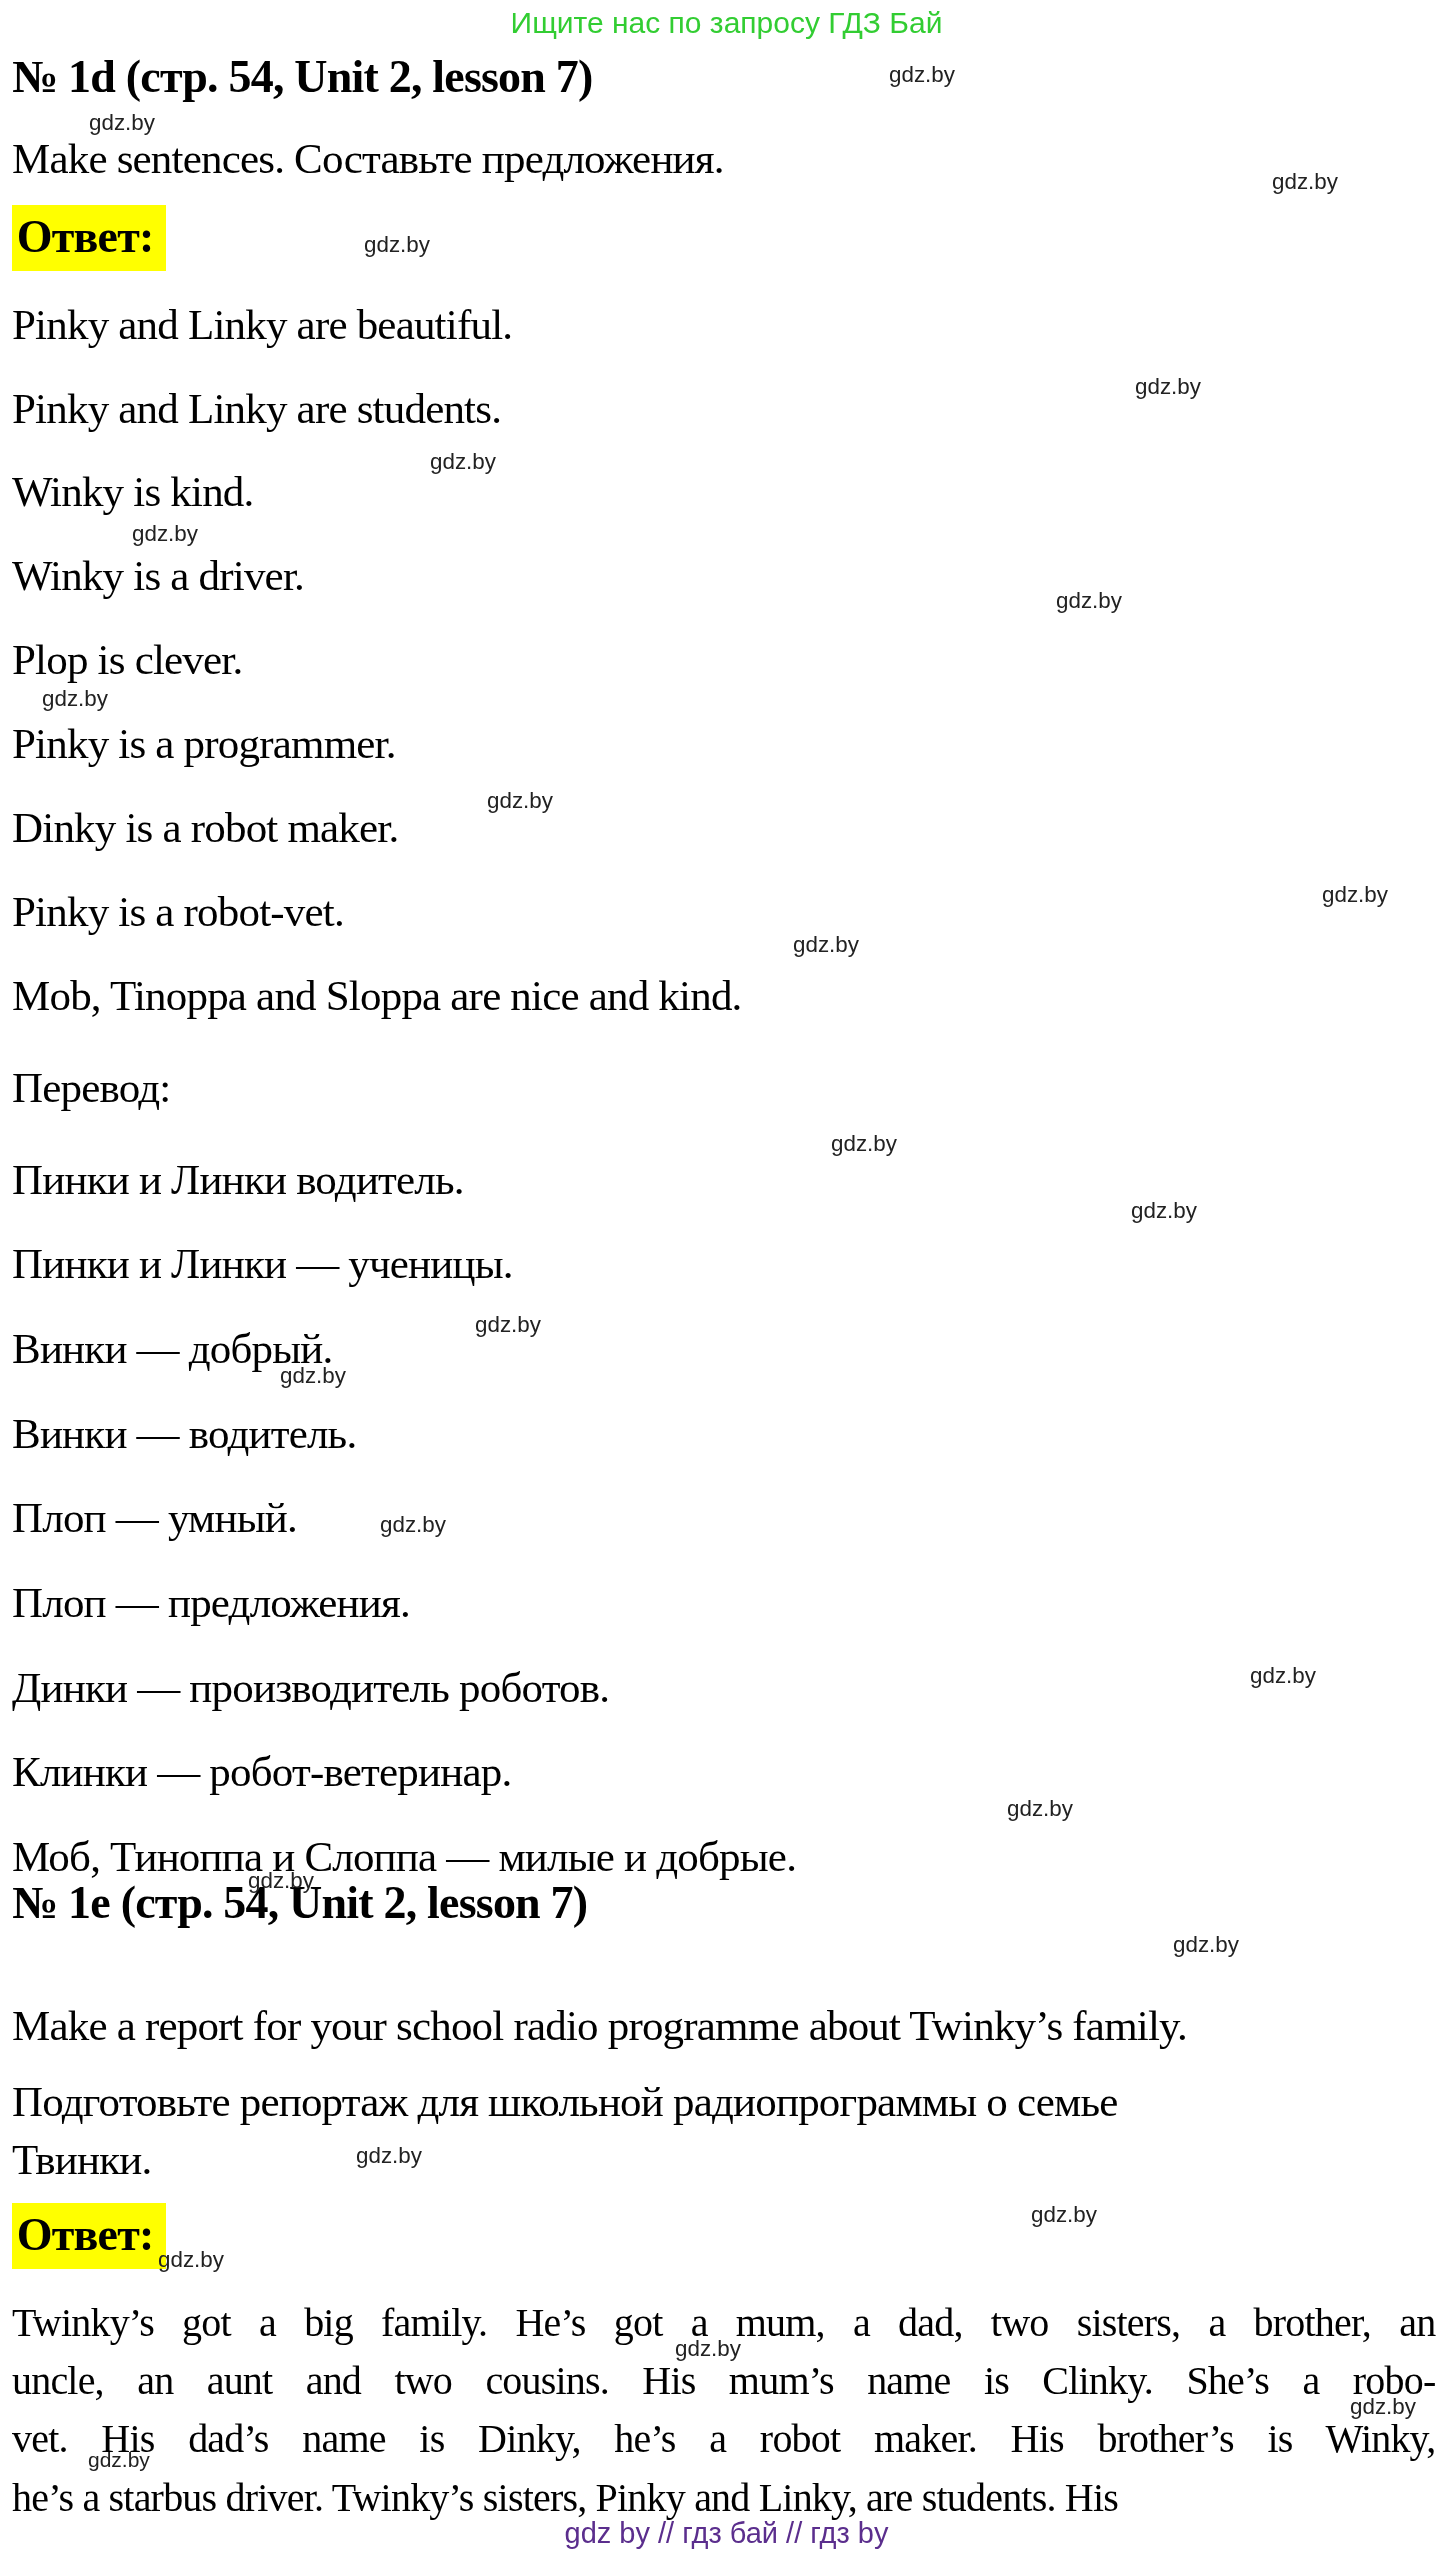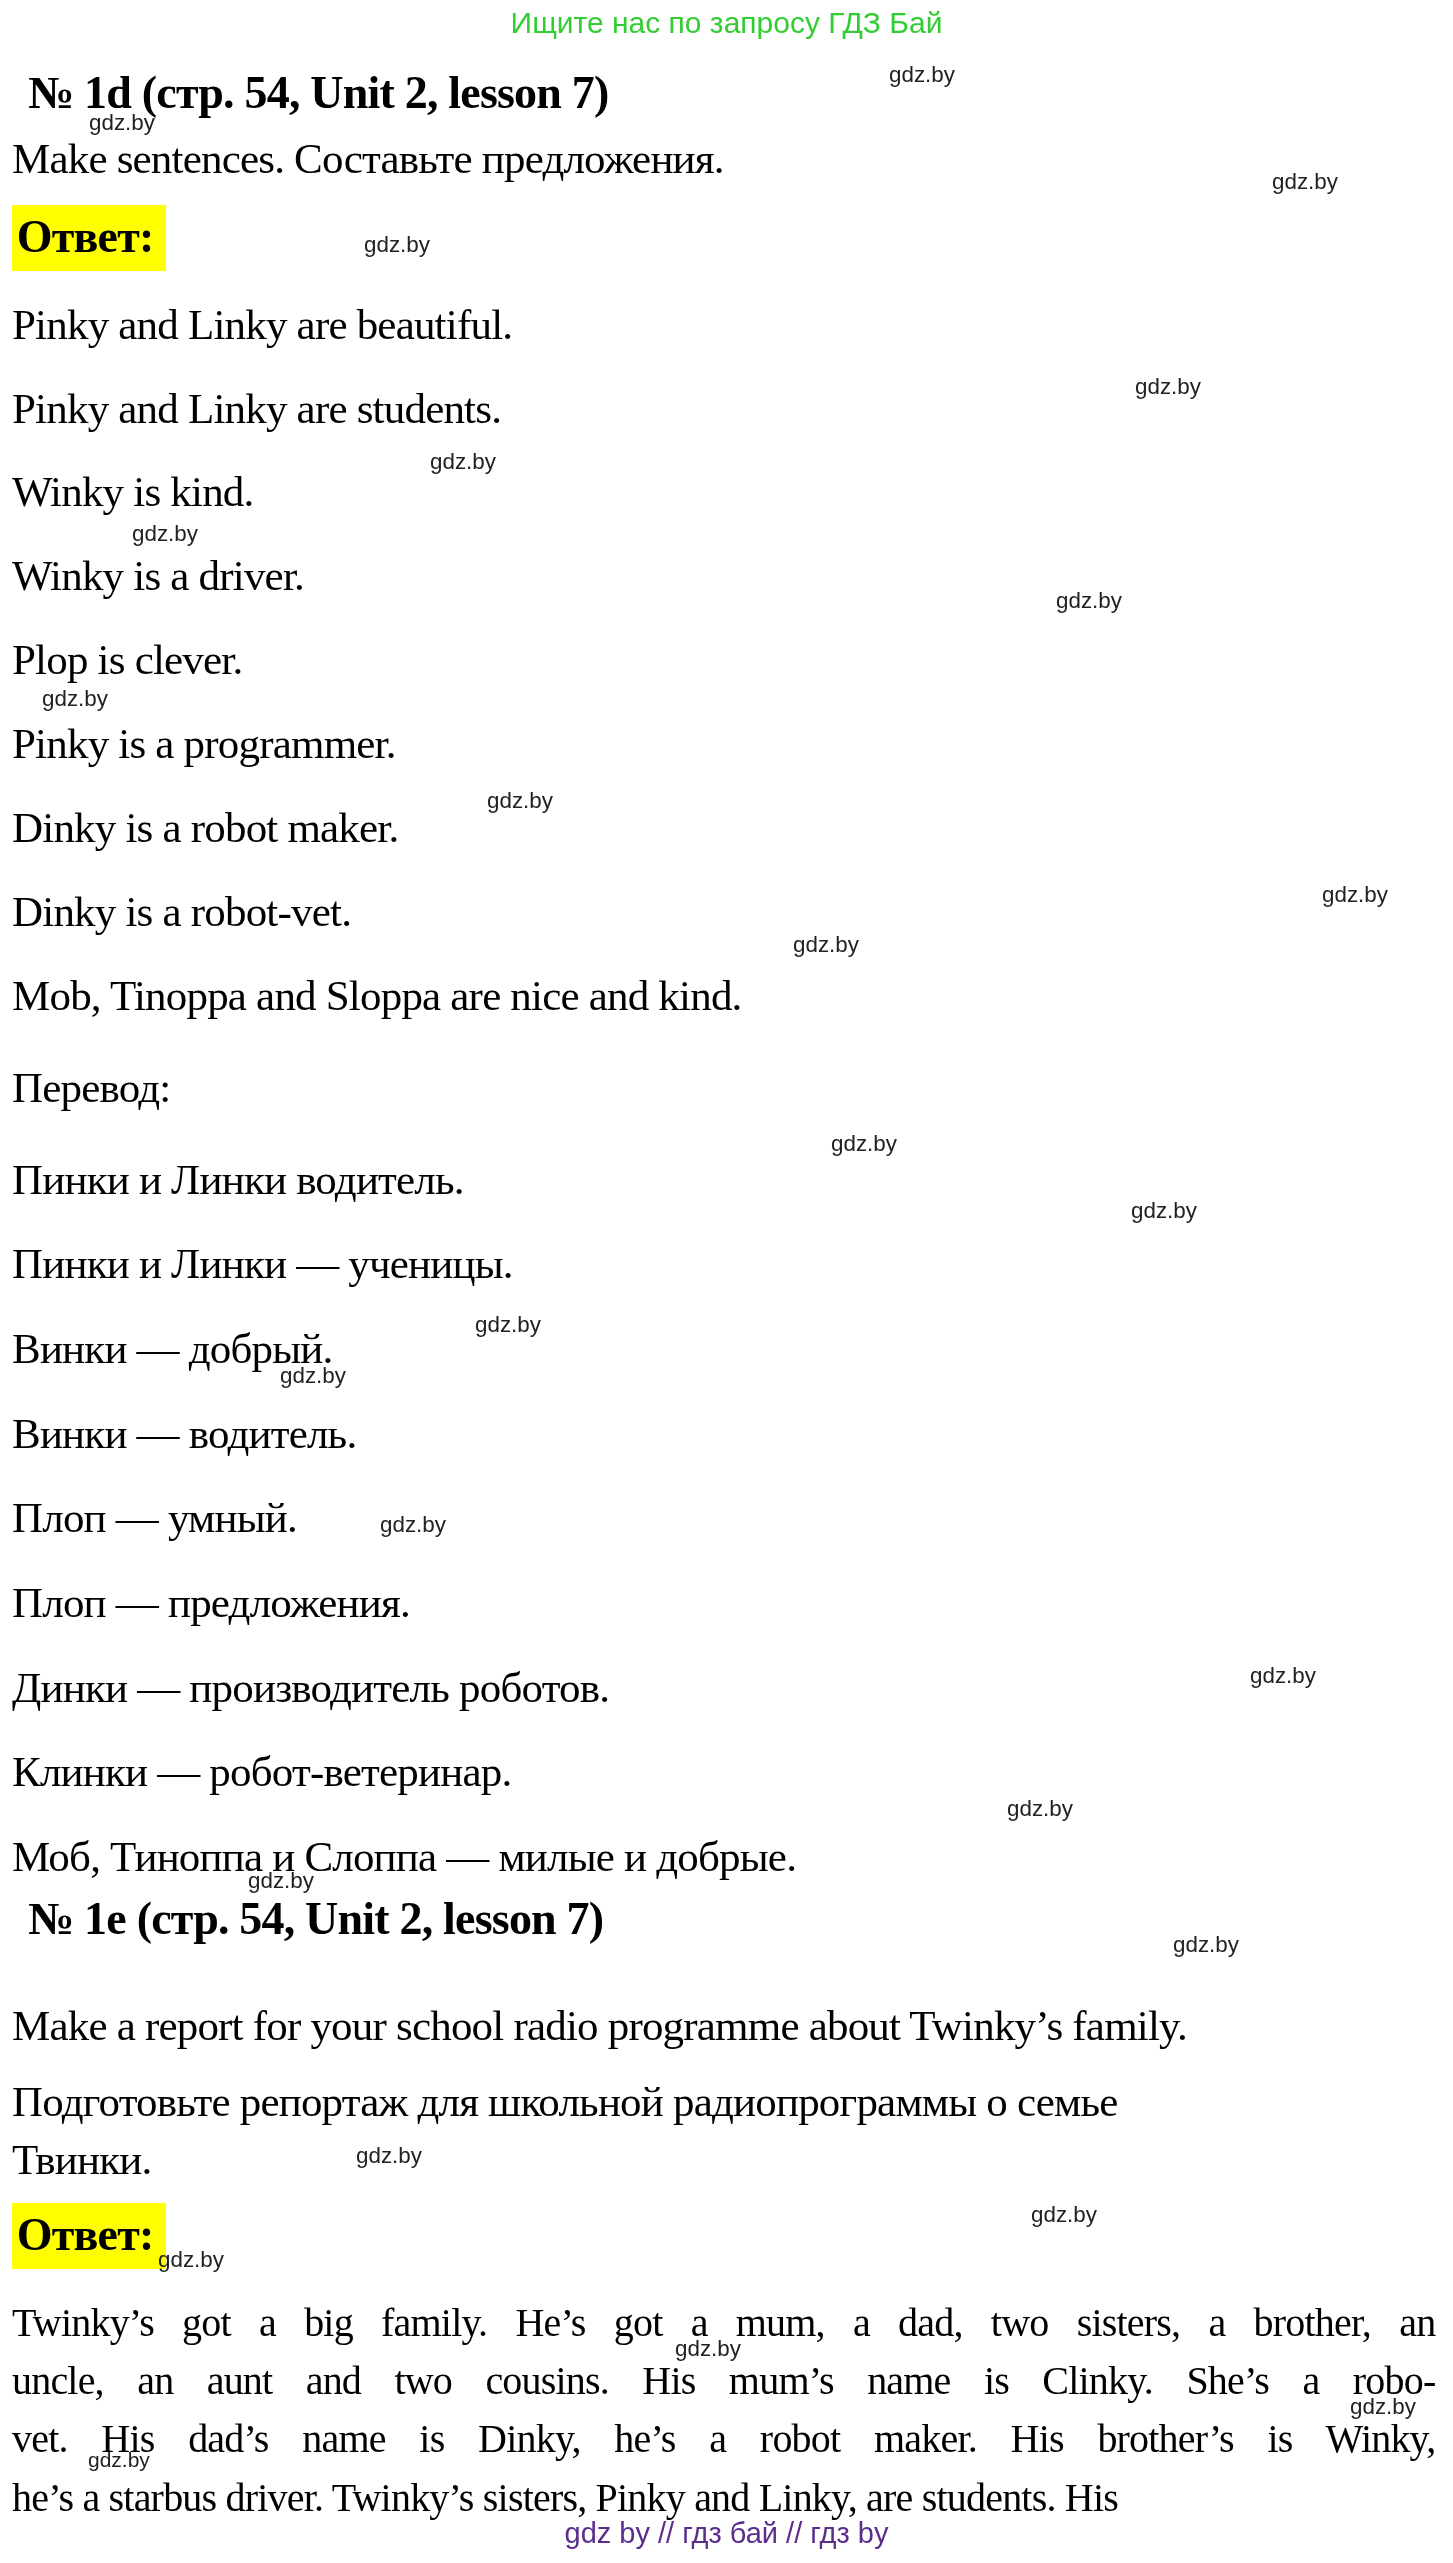--- a/index.html
+++ b/index.html
@@ -17,21 +17,21 @@
     font-family:"Liberation Sans", sans-serif;
     font-size:30px;
     color:#32cd32;
   }
   .heading{
     position:absolute;left:12px;
     font-weight:bold;
     font-size:46px;
     white-space:nowrap;
     letter-spacing:-0.8px;
-    margin:16px;
+    margin:0;
   }
   .line{
     position:absolute;left:12px;
     font-size:43px;
     white-space:nowrap;
     letter-spacing:-0.8px;
   }
   .bold{font-weight:normal;}
   .hl{
     position:absolute;left:12px;
@@ -78,21 +78,21 @@
 
 <div class="hl" style="top:205px">Ответ:</div>
 
 <div class="line" style="top:300px">Pinky and Linky are beautiful.</div>
 <div class="line" style="top:384px">Pinky and Linky are students.</div>
 <div class="line" style="top:467px">Winky is kind.</div>
 <div class="line" style="top:551px">Winky is a driver.</div>
 <div class="line" style="top:635px">Plop is clever.</div>
 <div class="line" style="top:719px">Pinky is a programmer.</div>
 <div class="line" style="top:803px">Dinky is a robot maker.</div>
-<div class="line" style="top:887px">Dinky is a robot-vet.</div>
+<div class="line" style="top:887px">Pinky is a robot-vet.</div>
 <div class="line" style="top:971px">Mob, Tinoppa and Sloppa are nice and kind.</div>
 
 <div class="line bold" style="top:1063px">Перевод:</div>
 
 <div class="line" style="top:1155px">Пинки и Линки водитель.</div>
 <div class="line" style="top:1239px">Пинки и Линки — ученицы.</div>
 <div class="line" style="top:1324px">Винки — добрый.</div>
 <div class="line" style="top:1409px">Винки — водитель.</div>
 <div class="line" style="top:1493px">Плоп — умный.</div>
 <div class="line" style="top:1578px">Плоп — предложения.</div>

